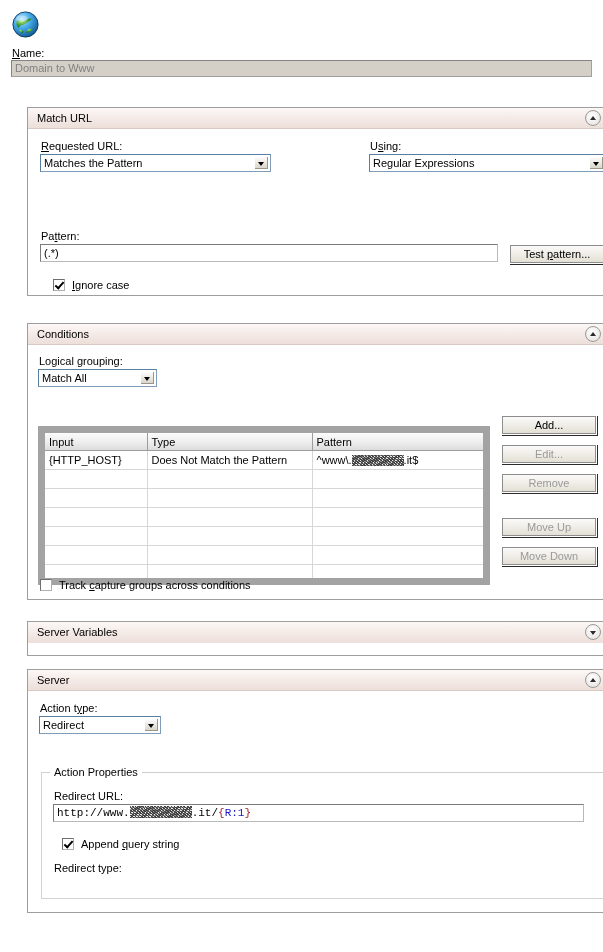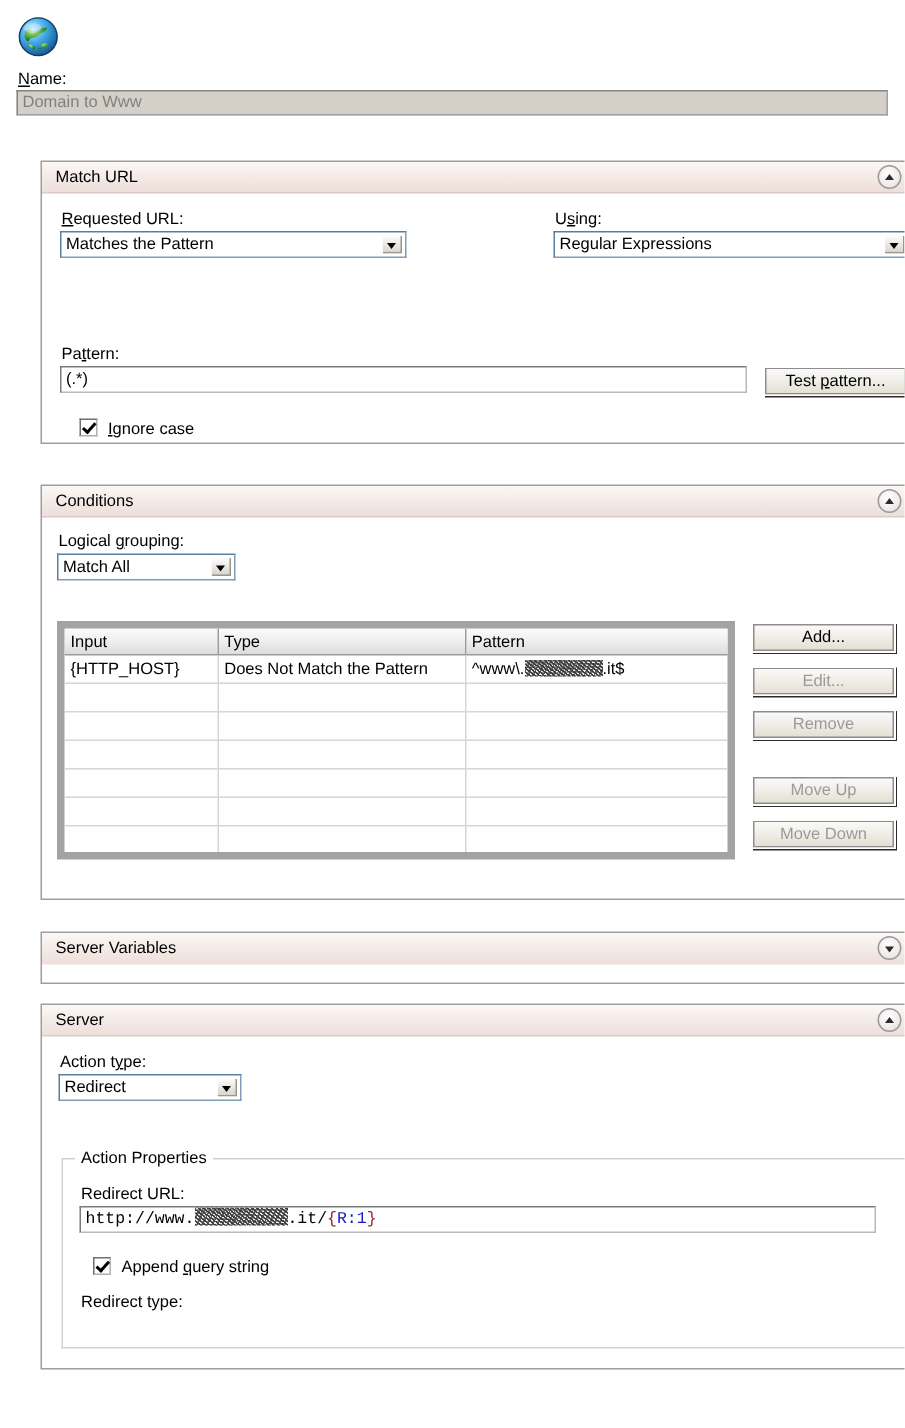--- a/index.html
+++ b/index.html
@@ -231,23 +231,24 @@
     height: 7px;
     border: solid #000;
     border-width: 0 2px 2px 0;
     transform: rotate(42deg);
   }
 
   
   .grid {
     position: absolute;
     box-sizing: border-box;
-    border: 5px solid #a3a3a3;
+    border: 7px solid #a3a3a3;
     background: #fff;
     overflow: hidden;
+    margin-top: 12px;
   }
   .grid table {
     border-collapse: collapse;
     width: 100%;
     table-layout: fixed;
     font-size: 11px;
   }
   .grid th {
     background: linear-gradient(to bottom, #fbfbfb 0%, #efefef 50%, #dcdcdc 100%);
     border-right: 1px solid #9c9c9c;
@@ -434,20 +435,23 @@
         </tbody>
       </table>
     </div>
 
     <div class="btn" style="left:473px; top:70px; width:96px;">Add...</div>
     <div class="btn disabled" style="left:473px; top:99px; width:96px;">Edit...</div>
     <div class="btn disabled" style="left:473px; top:128px; width:96px;">Remove</div>
     <div class="btn disabled" style="left:473px; top:172px; width:96px;">Move Up</div>
     <div class="btn disabled" style="left:473px; top:201px; width:96px;">Move Down</div>
 
+    <div class="cbwrap" style="left:12px; top:234px;">
+      <span class="cbbox"></span><span>Track <u>c</u>apture groups across conditions</span>
+    </div>
   </div>
 </div>
 
 <div class="panel" style="top:621px; height:35px;">
   <div class="panel-head" style="border-bottom:none; height:21px;">
     <span>Server Variables</span>
     <div class="chevron-btn down"></div>
   </div>
 </div>
 

